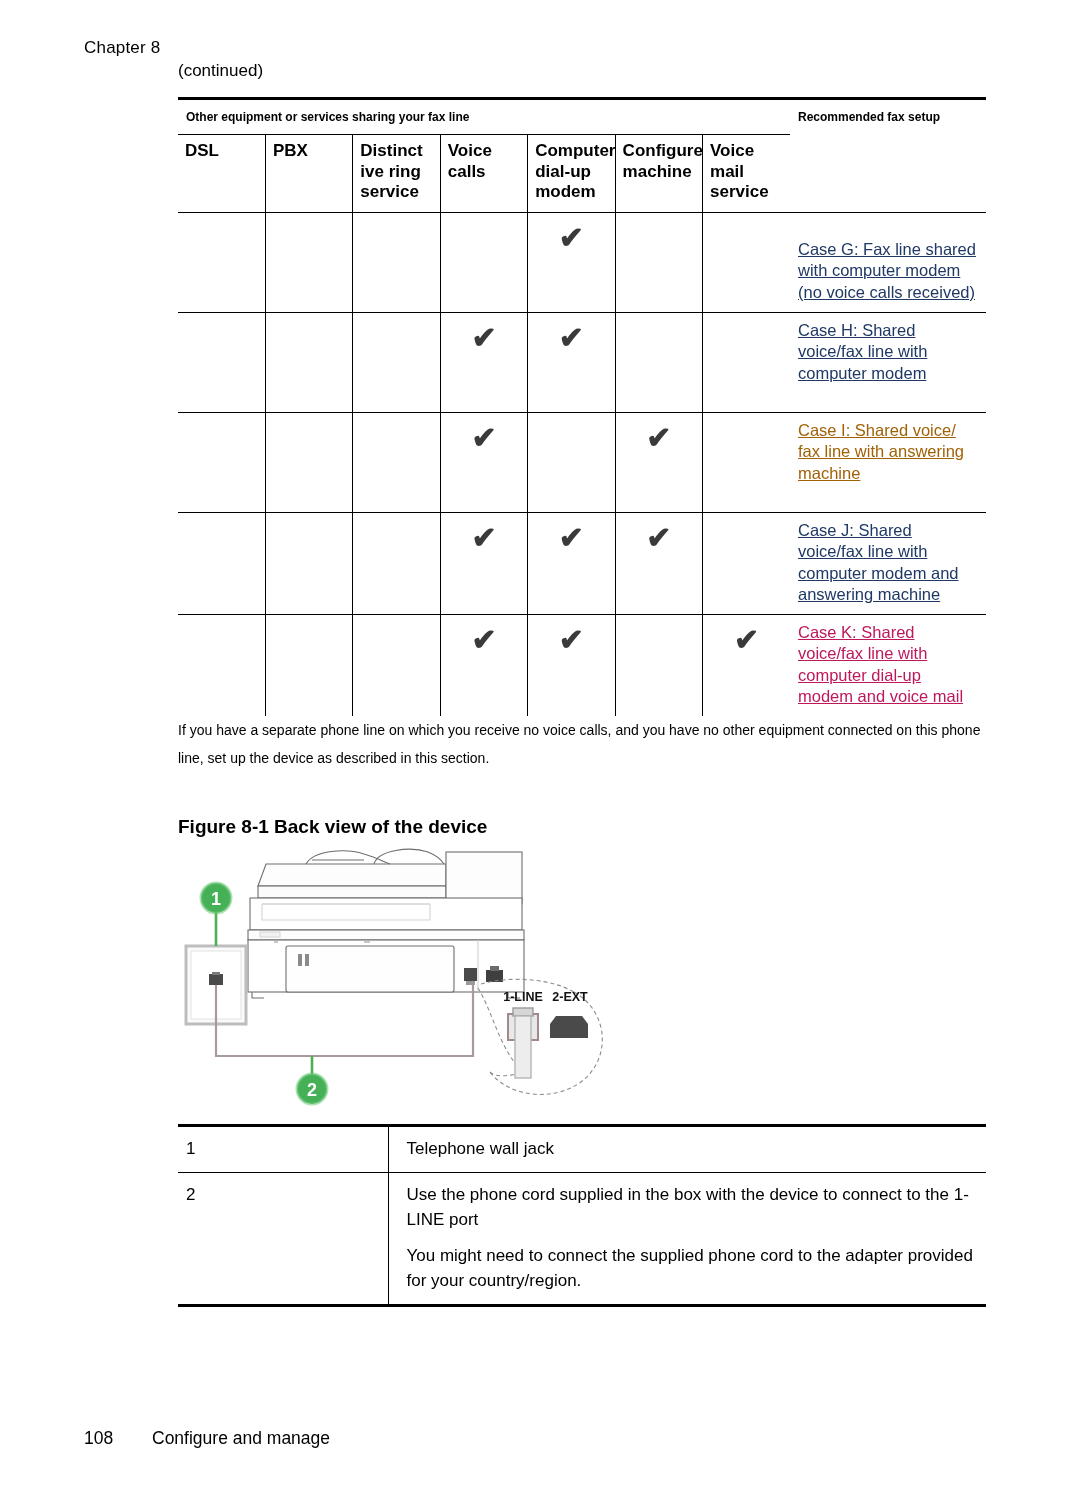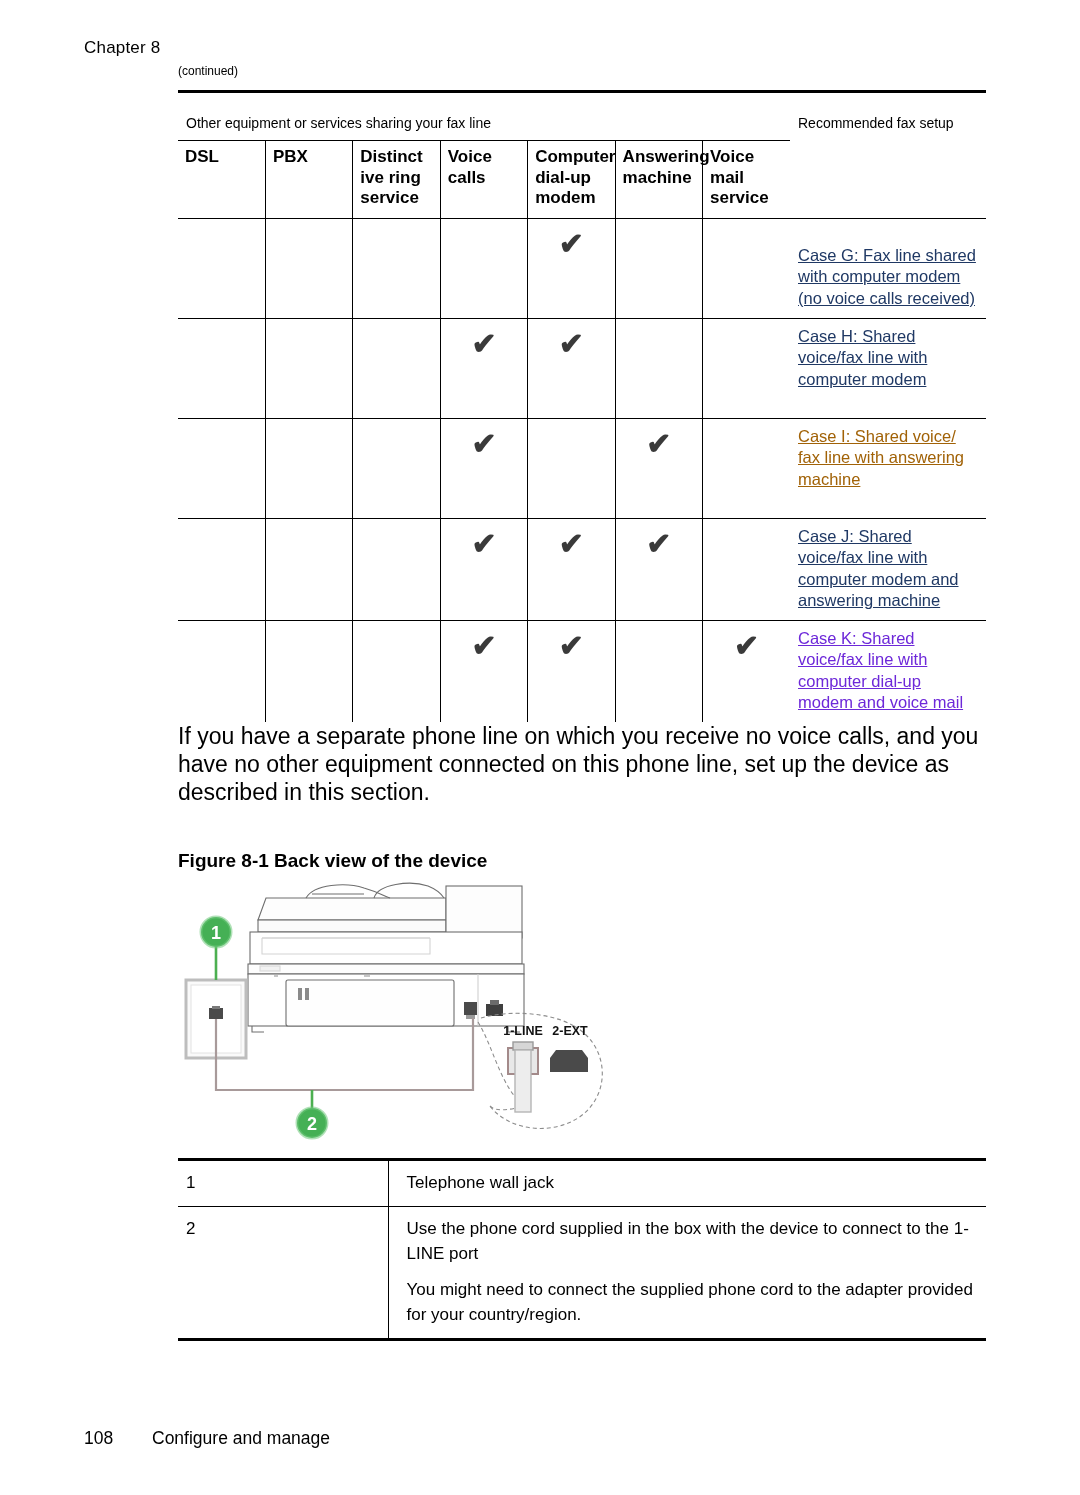--- a/index.html
+++ b/index.html
@@ -27,39 +27,39 @@
 
   
   .content {
     position: absolute;
     left: 178px;
     top: 60px;
     width: 808px;
   }
 
   .continued {
-    font-size: 12px;
+    font-size: 17px;
     line-height: 22px;
-    padding-bottom: 8px;
+    padding-bottom: 15px;
   }
 
   
   table.grid {
     border-collapse: collapse;
     width: 808px;
     table-layout: fixed;
   }
   .rule-top   { border-top: 3.5px solid #000; }
   .rule-thin  { border-top: 1.4px solid #000; }
   .rule-bot   { border-bottom: 3.5px solid #000; }
 
   .spanhead td {
-    font-size: 14px;
-    font-weight: normal;
-    padding: 20px 8px 6px 8px;
+    font-size: 12px;
+    font-weight: bold;
+    padding: 7px 8px 6px 8px;
     vertical-align: top;
     line-height: 21px;
   }
   .colhead td {
     font-size: 17px;
     font-weight: bold;
     padding: 6px 7px 9px 7px;
     vertical-align: top;
     line-height: 20.5px;
     border-left: 1.4px solid #000;
@@ -98,21 +98,21 @@
   }
 
   
   h2.section-title {
     font-size: 19.5px;
     font-weight: bold;
     margin: 30px 0 16px 0;
     letter-spacing: -0.1px;
   }
   p.prose {
-    font-size: 23px;
+    font-size: 14px;
     line-height: 28px;
     margin: 0 0 8px 0;
   }
   h3.figure-title {
     font-size: 19px;
     font-weight: bold;
     margin: 44px 0 0 0;
   }
 
   
@@ -166,21 +166,21 @@
       <tr class="spanhead rule-top">
         <td colspan="7">Other equipment or services sharing your fax line</td>
         <td rowspan="2" style="width:196px;vertical-align:top;">Recommended fax setup</td>
       </tr>
       <tr class="colhead rule-thin">
         <td class="first" style="width:66px;">DSL</td>
         <td style="width:66px;">PBX</td>
         <td style="width:84px;">Distinct ive ring service</td>
         <td style="width:72px;">Voice calls</td>
         <td style="width:102px;">Computer dial-up modem</td>
-        <td style="width:114px;">Answering machine</td>
+        <td style="width:114px;">Configure machine</td>
         <td style="width:80px;">Voice mail service</td>
       </tr>
     </tbody>
     <tbody id="fax-rows">
         <tr class="datarow">
           <td class="first" style="width: 66px;"></td>
           <td style="width: 66px;"></td>
           <td style="width: 84px;"></td>
           <td style="width: 72px;"></td>
           <td style="width: 102px;">
@@ -250,21 +250,21 @@
             <span class="check">✔</span>
           </td>
           <td style="width: 102px;">
             <span class="check">✔</span>
           </td>
           <td style="width: 114px;"></td>
           <td style="width: 80px;">
             <span class="check">✔</span>
           </td>
           <td class="rec">
-            <span class="caselink" style="color: #6d28d9;">Case K: Shared voice/fax line with computer dial-up modem and voice mail</span>
+            <span class="caselink" style="color: #be185d;">Case K: Shared voice/fax line with computer dial-up modem and voice mail</span>
           </td>
         </tr>
       </tbody>
   </table>
 
   <p class="prose">If you have a separate phone line on which you receive no voice calls, and you have no other equipment connected on this phone line, set up the device as described in this section.</p>
 
   <h3 class="figure-title">Figure 8-1 Back view of the device</h3>
 
   <div class="figure-wrap">

